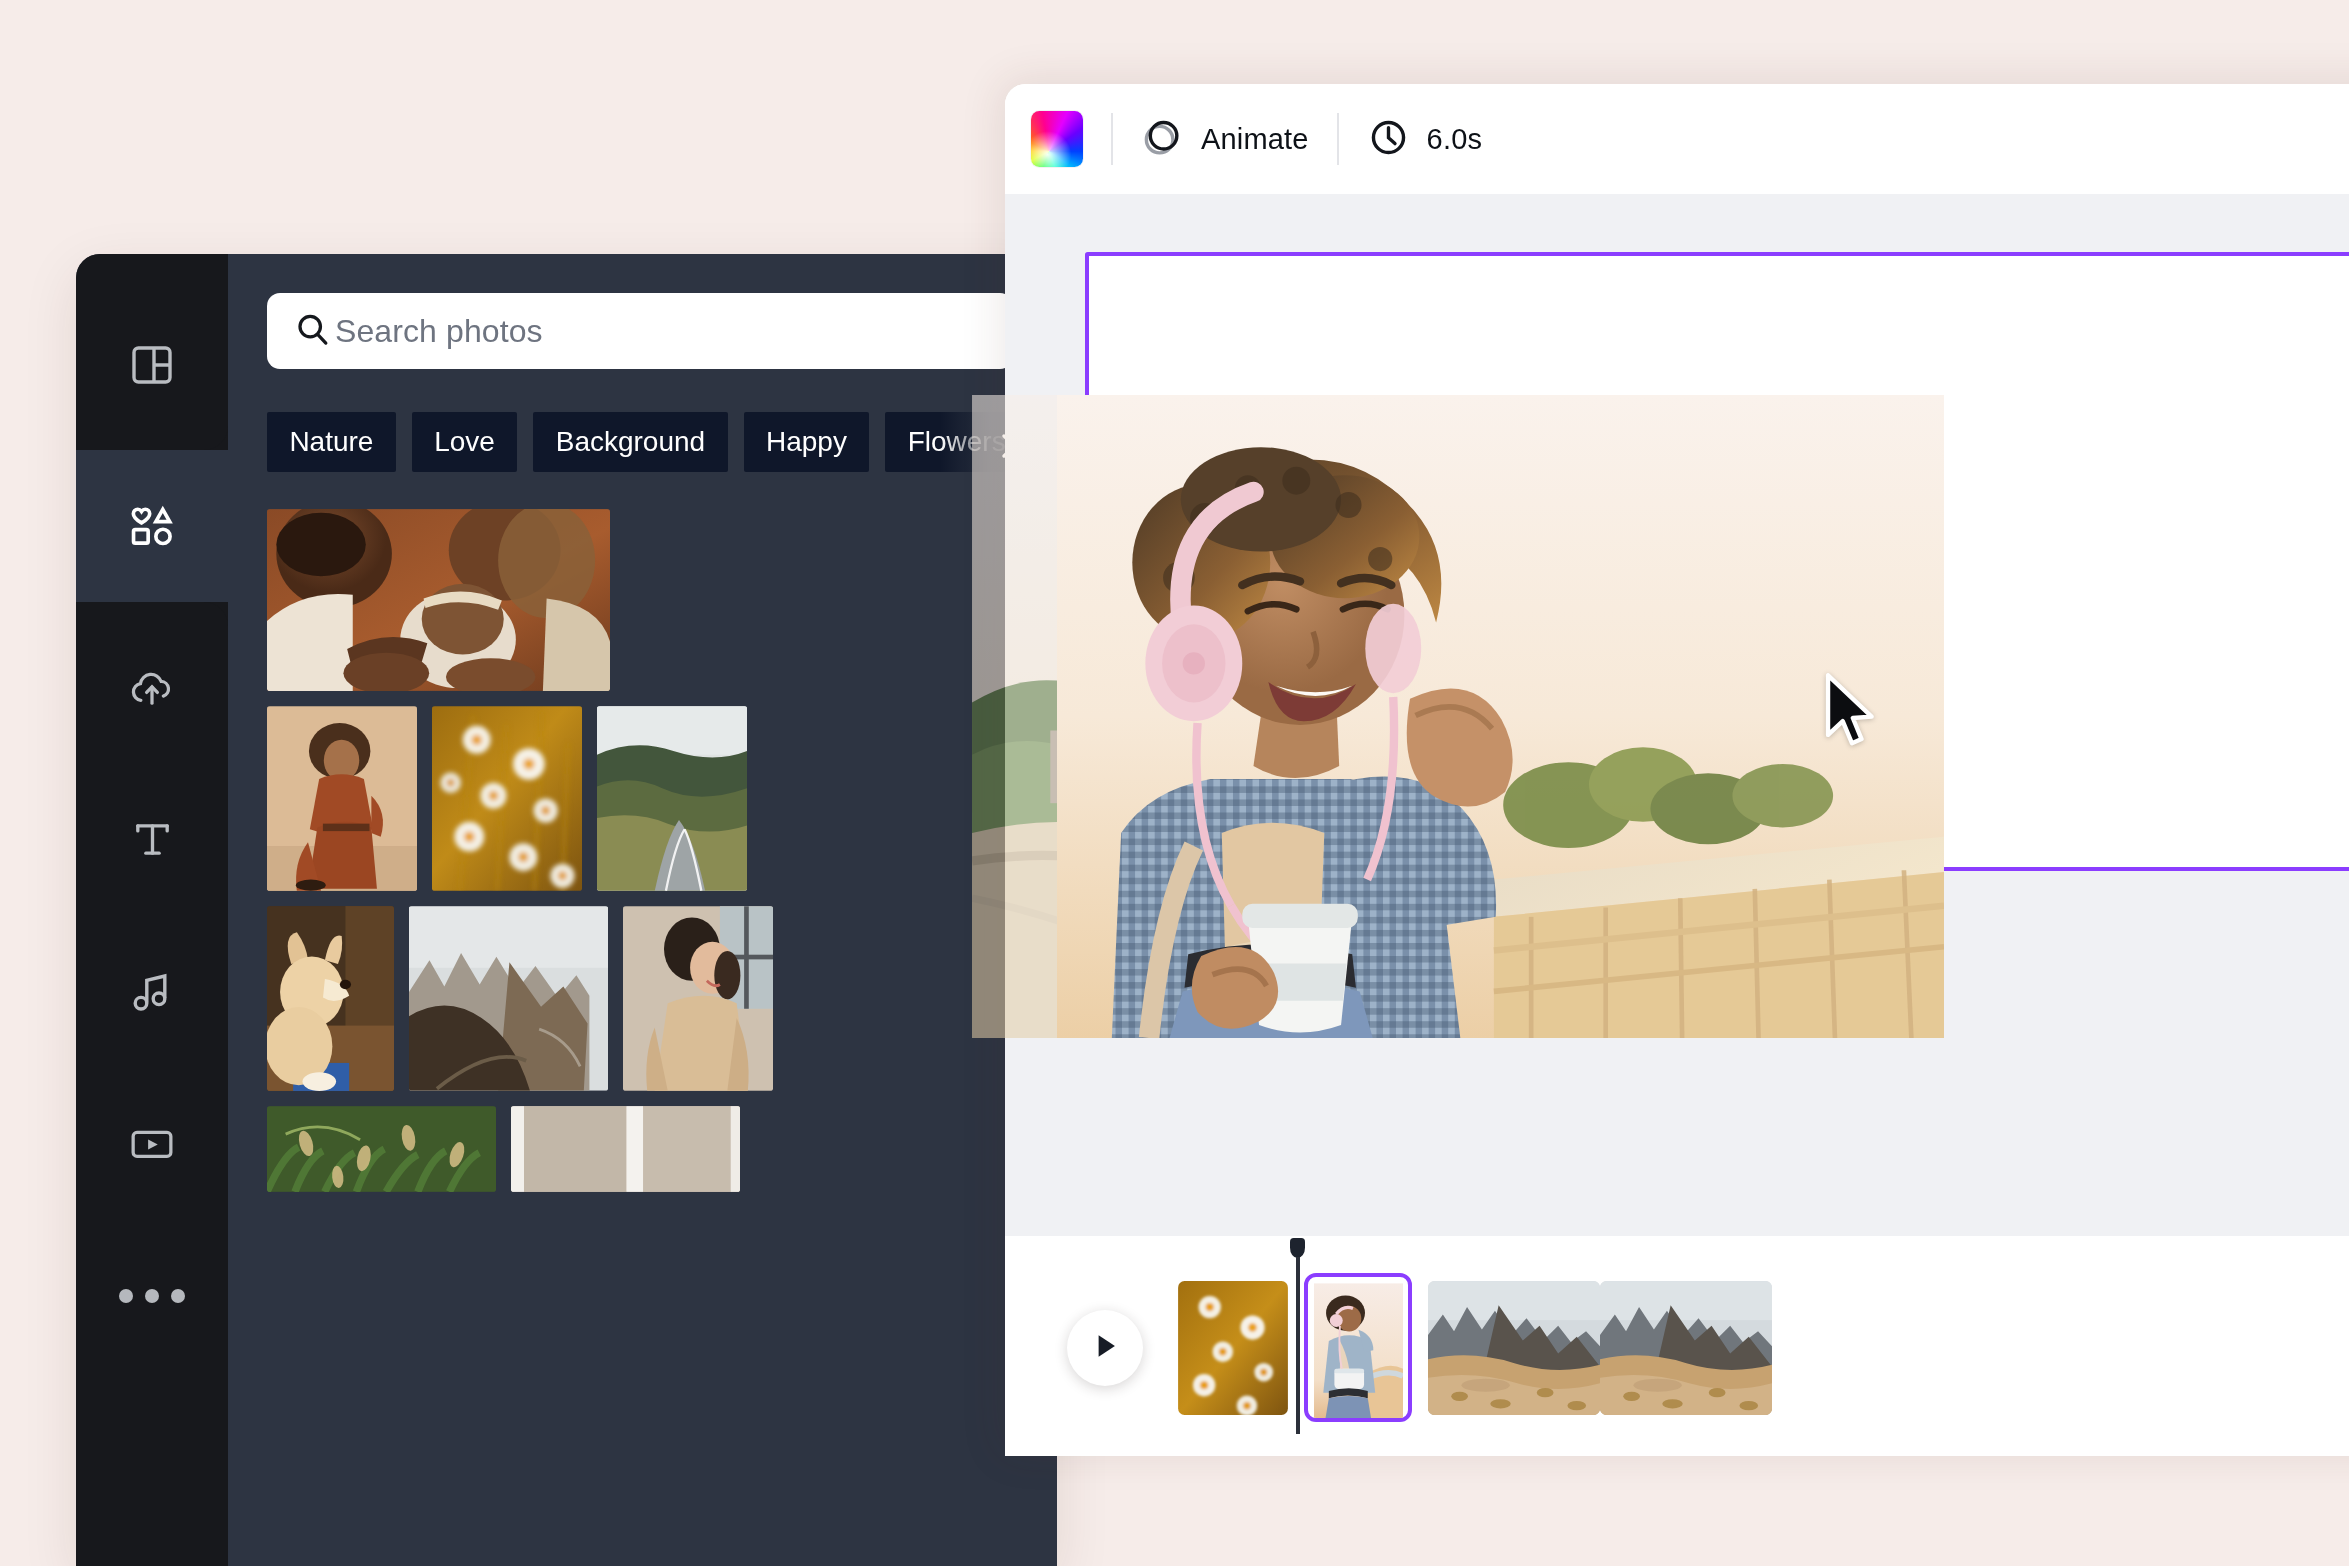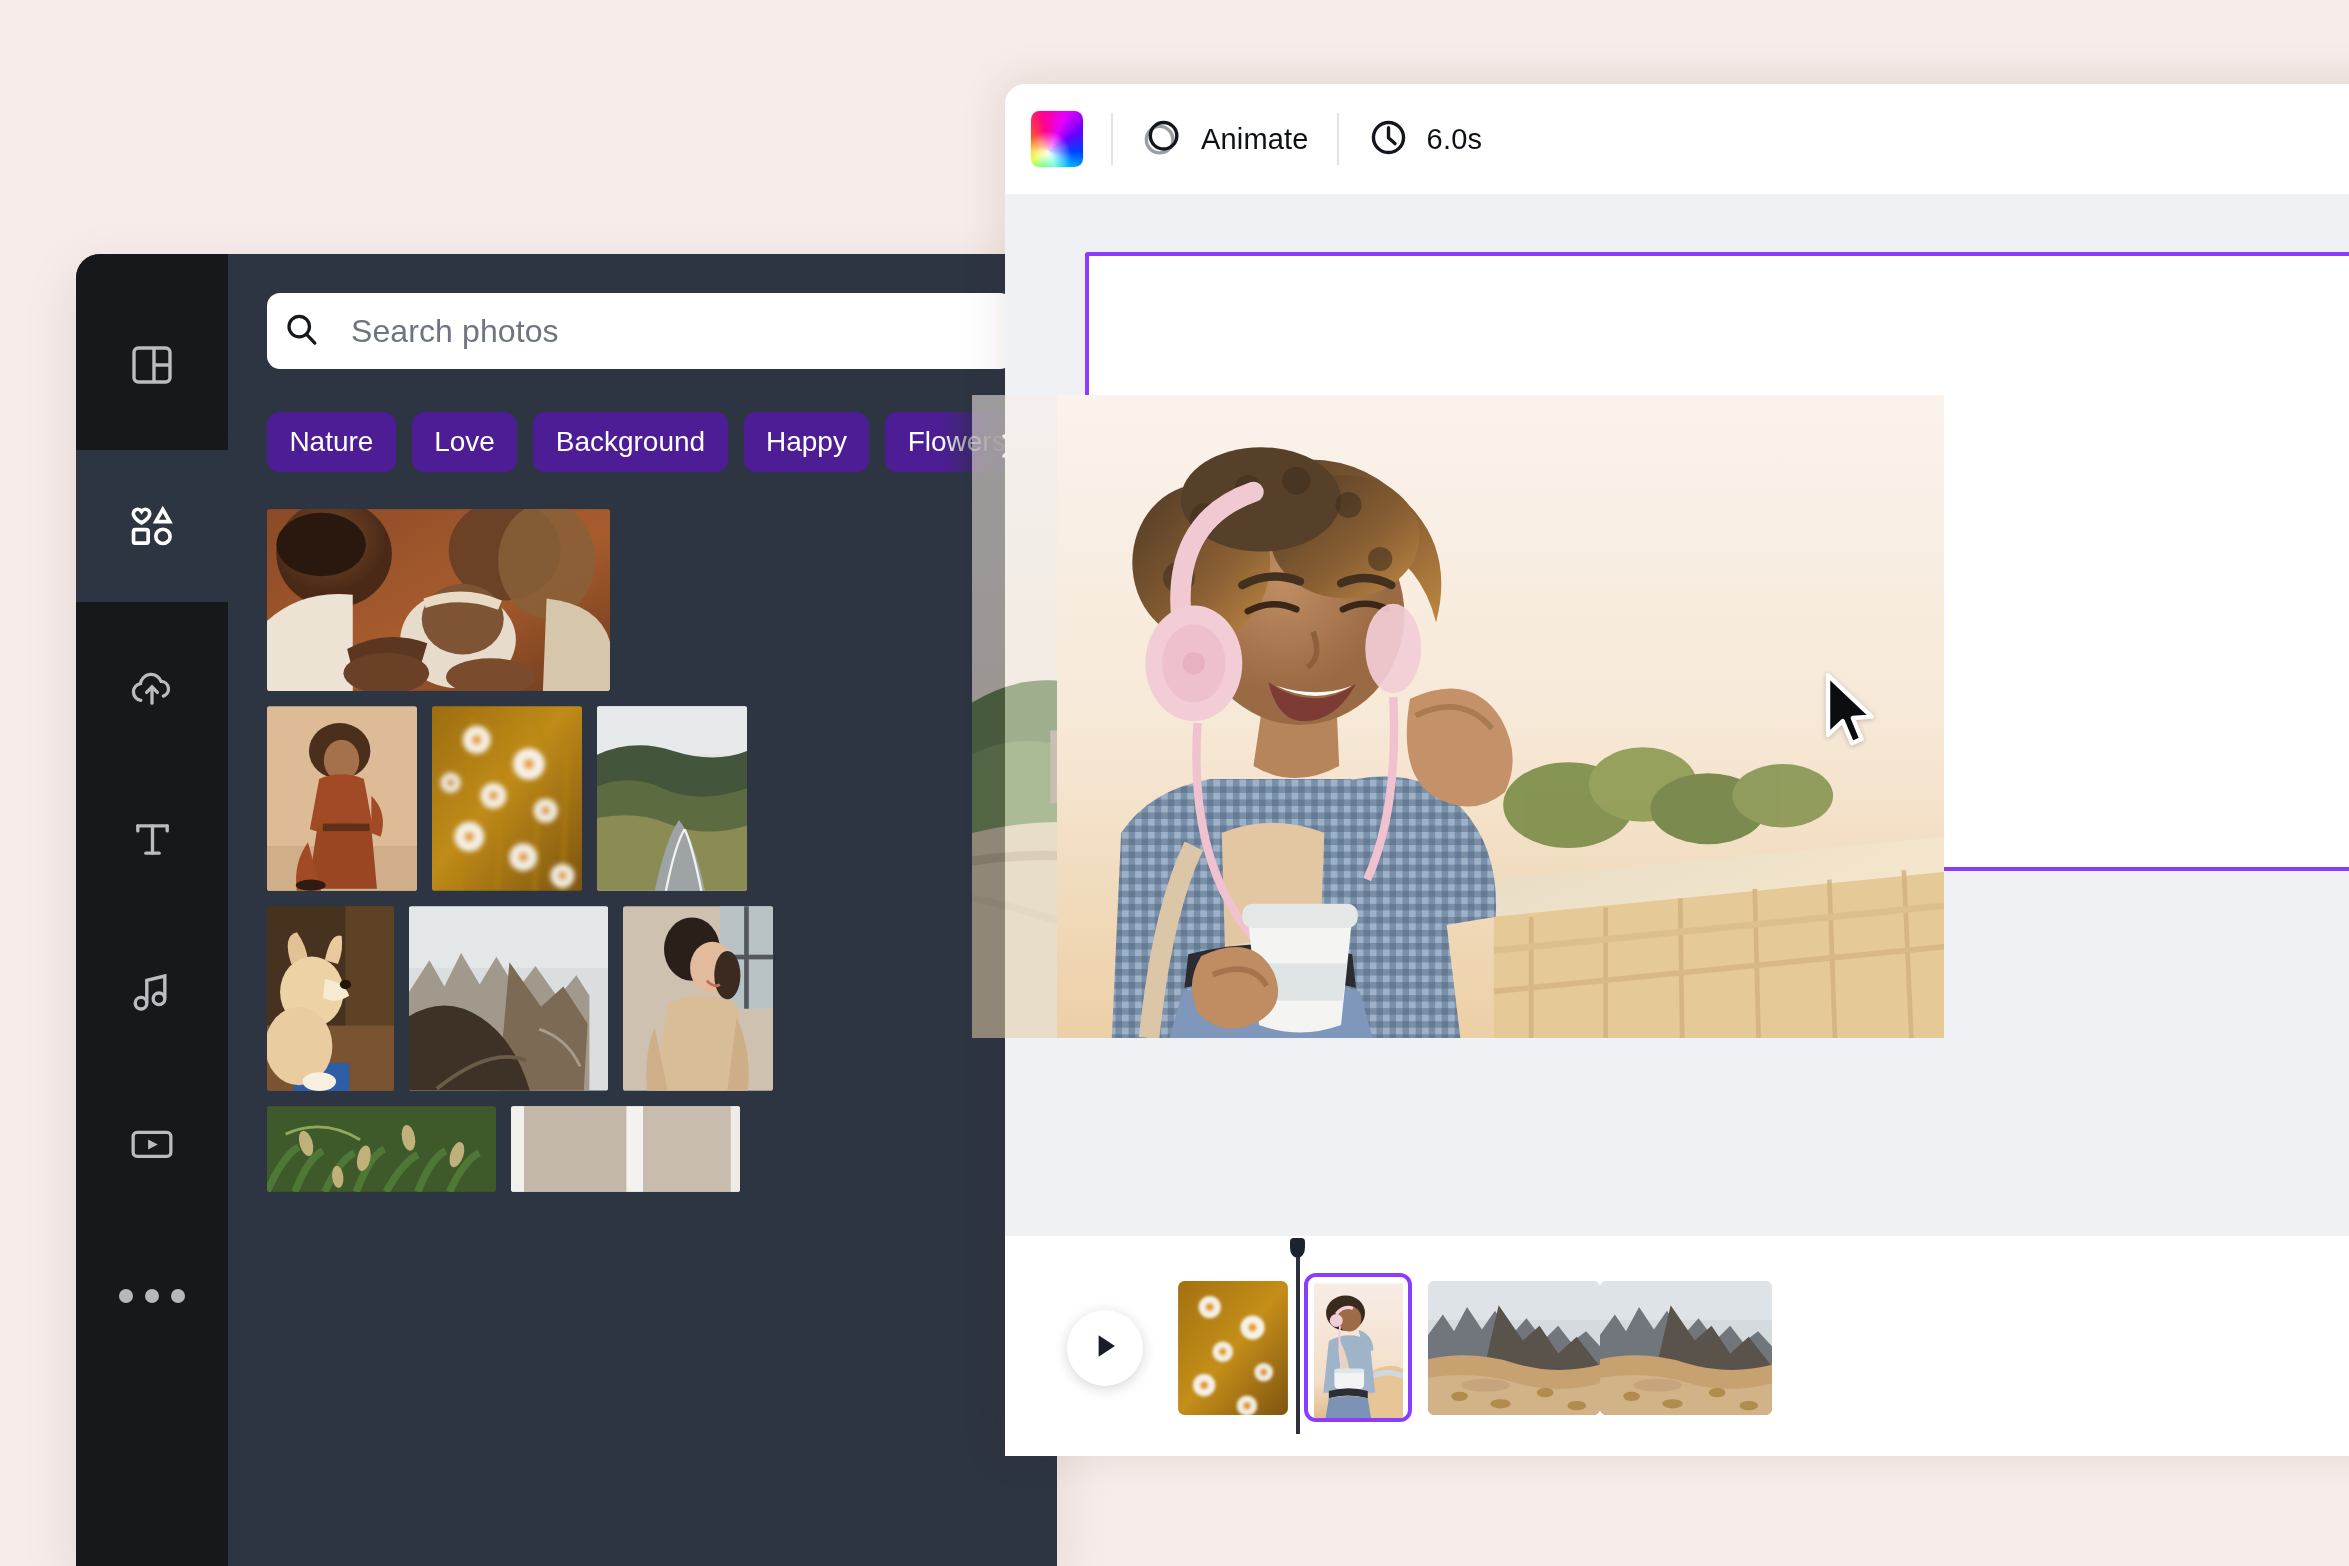--- a/index.html
+++ b/index.html
@@ -76,42 +76,42 @@
     overflow: hidden;
   }
 
   .search-box {
     width: 746px;
     height: 76px;
     background: #ffffff;
     border-radius: 13px;
     display: flex;
     align-items: center;
-    padding: 0 15px;
-    gap: 30px;
+    padding: 0 26px;
+    gap: 3px;
   }
   .search-box .ph {
     font-size: 32px;
     color: #6e7480;
     letter-spacing: 0.1px;
   }
 
   .chips-row {
     margin-top: 43px;
     display: flex;
     gap: 16px;
     align-items: center;
     position: relative;
     width: 746px;
   }
   .chip {
-    background: #4c1d95;
+    background: #0f172a;
     color: #ffffff;
     font-size: 28px;
-    border-radius: 12px;
+    border-radius: 2px;
     padding: 16px 22.4px;
     white-space: nowrap;
     line-height: 1;
   }
   .chips-fade {
     position: absolute;
     right: -39px;
     top: -9.3px;
     width: 112px;
     height: 89px;

